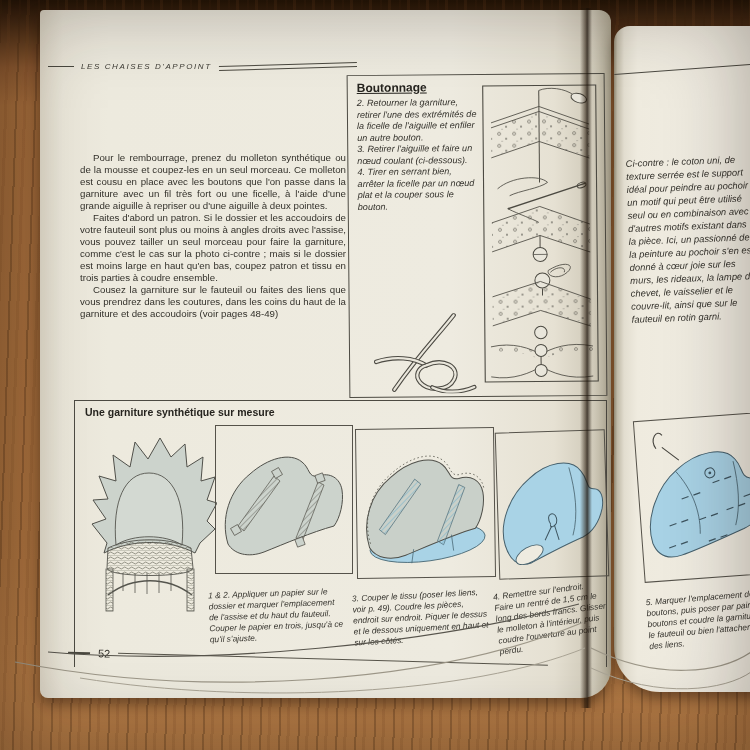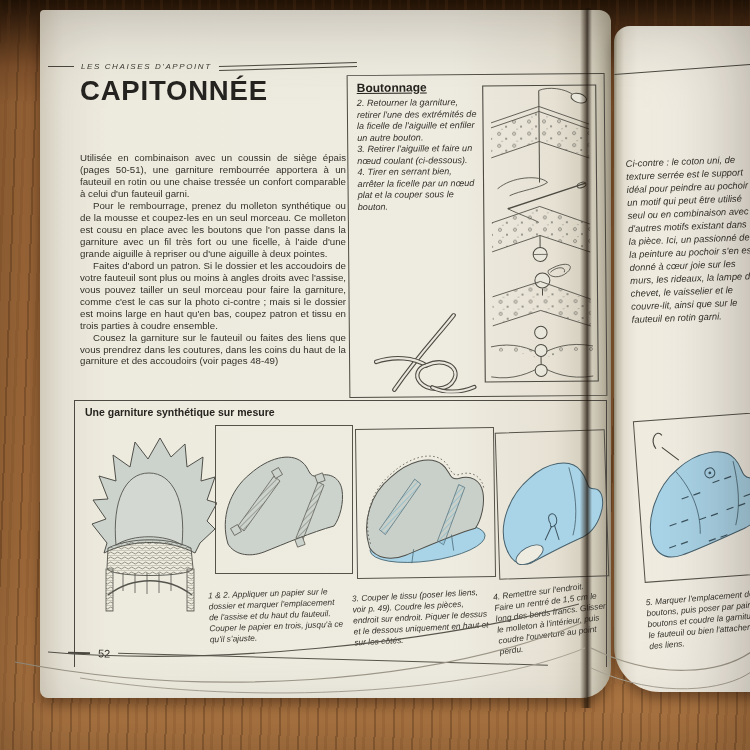--- a/index.html
+++ b/index.html
@@ -84,25 +84,23 @@
     <div class="running-header">
       <span class="rh-dash"></span>
       <span class="rh-text">LES CHAISES D'APPOINT</span>
       <span class="rh-dbl">
           <i></i>
           <i></i>
         </span>
     </div>
 
     <div class="big-title">
-      <div>CAPITONNÉE</div>
     </div>
 
     <div class="body-col">
-      <p>Utilisée en combinaison avec un coussin de siège épais (pages 50-51), une garniture rembourrée apportera à un fauteuil en rotin ou une chaise tressée un confort comparable à celui d'un fauteuil garni.</p>
       <p class="indent">Pour le rembourrage, prenez du molleton synthétique ou de la mousse et coupez-les en un seul morceau. Ce molleton est cousu en place avec les boutons que l'on passe dans la garniture avec un fil très fort ou une ficelle, à l'aide d'une grande aiguille à repriser ou d'une aiguille à deux pointes.</p>
       <p class="indent">Faites d'abord un patron. Si le dossier et les accoudoirs de votre fauteuil sont plus ou moins à angles droits avec l'assise, vous pouvez tailler un seul morceau pour faire la garniture, comme c'est le cas sur la photo ci-contre ; mais si le dossier est moins large en haut qu'en bas, coupez patron et tissu en trois parties à coudre ensemble.</p>
       <p class="indent">Cousez la garniture sur le fauteuil ou faites des liens que vous prendrez dans les coutures, dans les coins du haut de la garniture et des accoudoirs (voir pages 48-49)</p>
     </div>
 
     <div class="bt-box">
       <div class="bt-head">Boutonnage</div>
       <div class="bt-steps">
         <p>2. Retourner la garniture, retirer l'une des extrémités de la ficelle de l'aiguille et enfiler un autre bouton.</p>
         <p>3. Retirer l'aiguille et faire un nœud coulant (ci-dessous).</p>

